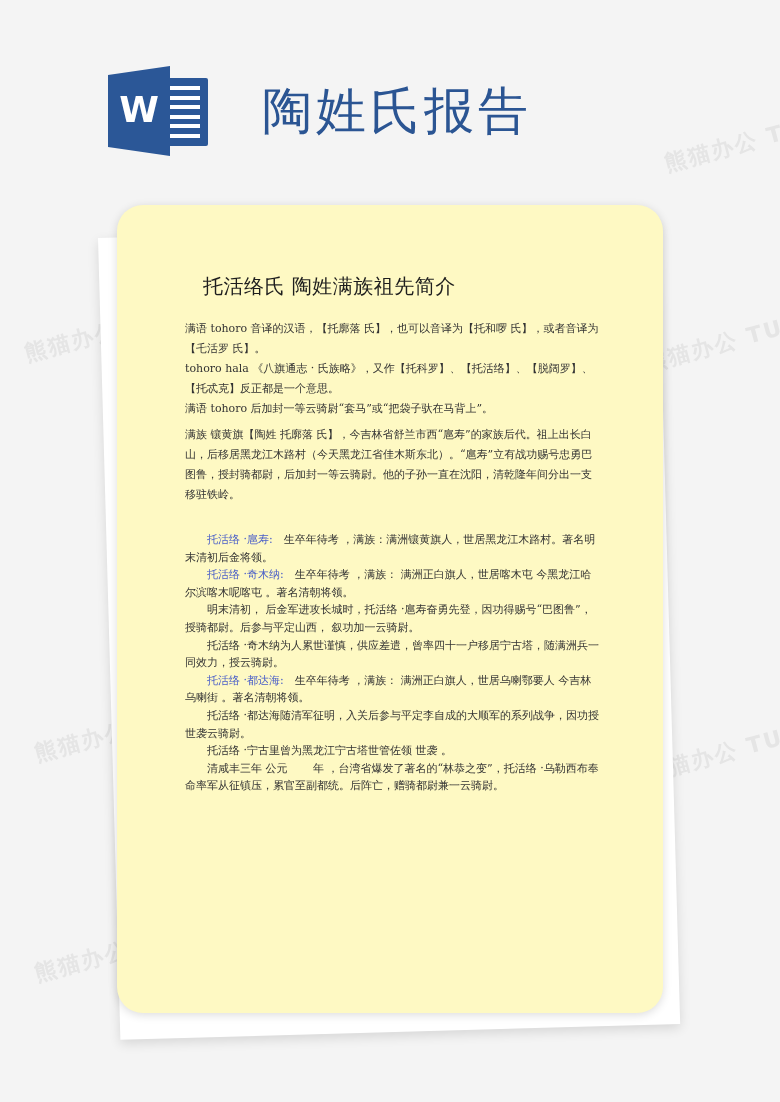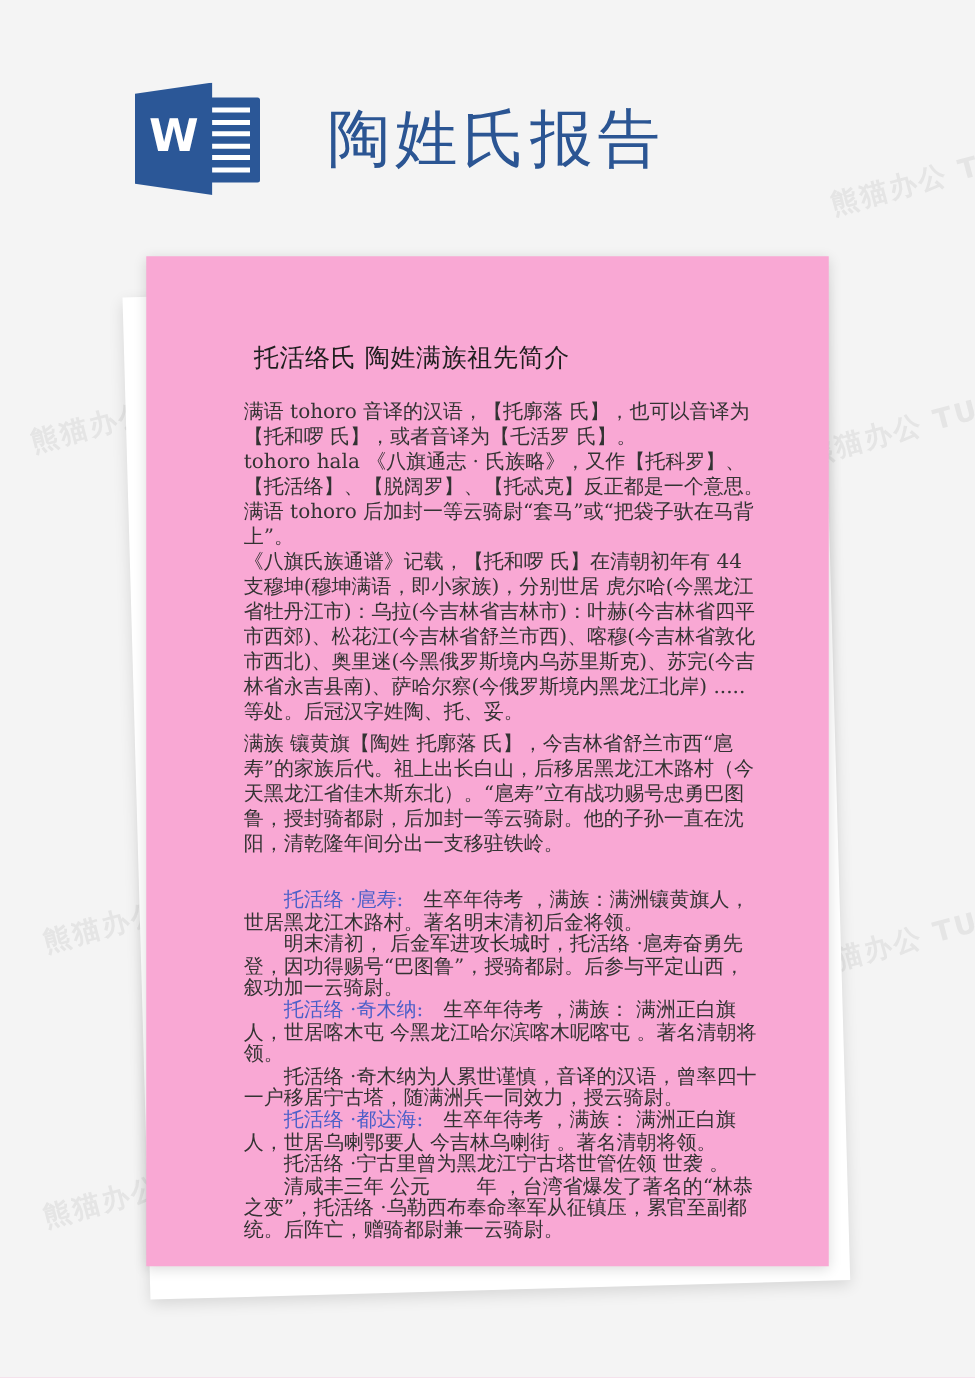--- a/index.html
+++ b/index.html
@@ -45,31 +45,32 @@
     
     .paper-back {
       position: absolute; left: 98px; top: 238px; width: 560px; height: 802px;
       background: #ffffff;
       transform: rotate(-1.6deg);
       transform-origin: left top;
       box-shadow: 0 4px 12px rgba(0,0,0,0.12);
     }
     .paper {
       position: absolute; left: 117px; top: 205px; width: 546px; height: 808px;
-      background: #f9a8d4;
+      background: #fef9c3;
       box-shadow: 0 2px 10px rgba(0,0,0,0.14);
+      border-radius: 26px;
     }
     .doc-title {
       position: absolute; left: 86px; top: 68px;
       font-family: "DejaVu Sans", "Liberation Sans", sans-serif;
       font-size: 20px; color: #1e1e1e; letter-spacing: 0.5px;
     }
     .body {
-      position: absolute; left: 78px; top: 114px; width: 416px;
-      font-size: 16px; line-height: 20px; color: #333;
+      position: absolute; left: 68px; top: 114px; width: 416px;
+      font-size: 11px; line-height: 20px; color: #333;
     }
     .body p { margin: 0; }
     .gap-s { height: 6px; }
     .gap-l { height: 26px; }
     .bio p { line-height: 17.6px; }
     .bio .indent { text-indent: 2em; }
     .name-blue { color: #4a5fc8; }
     
     .wm {
       position: absolute;
@@ -107,32 +108,32 @@
 </div>
 
 <div class="paper-back"></div>
 <div class="paper">
   <div class="doc-title">托活络氏 陶姓满族祖先简介</div>
 
   <div class="body">
     <p>满语 tohoro 音译的汉语，【托廓落 氏】，也可以音译为【托和啰 氏】，或者音译为【乇活罗 氏】。</p>
     <p>tohoro hala 《八旗通志 · 氏族略》，又作【托科罗】、【托活络】、【脱阔罗】、【托忒克】反正都是一个意思。</p>
     <p>满语 tohoro 后加封一等云骑尉“套马”或“把袋子驮在马背上”。</p>
-    <p>《八旗氏族通谱》记载，【托和啰 氏】在清朝初年有 44 支穆坤(穆坤满语，即小家族)，分别世居 虎尔哈(今黑龙江省牡丹江市)：乌拉(今吉林省吉林市)：叶赫(今吉林省四平市西郊)、松花江(今吉林省舒兰市西)、喀穆(今吉林省敦化市西北)、奥里迷(今黑俄罗斯境内乌苏里斯克)、苏完(今吉林省永吉县南)、萨哈尔察(今俄罗斯境内黑龙江北岸) .....等处。后冠汉字姓陶、托、妥。</p>
     <div class="gap-s"></div>
     <p>满族 镶黄旗【陶姓 托廓落 氏】，今吉林省舒兰市西“扈寿”的家族后代。祖上出长白山，后移居黑龙江木路村（今天黑龙江省佳木斯东北）。“扈寿”立有战功赐号忠勇巴图鲁，授封骑都尉，后加封一等云骑尉。他的子孙一直在沈阳，清乾隆年间分出一支移驻铁岭。</p>
     <div class="gap-l"></div>
 
     <div class="bio">
       <p class="indent"><span class="name-blue">托活络 ·扈寿:</span><span>　生卒年待考 ，满族：满洲镶黄旗人，世居黑龙江木路村。著名明末清初后金将领。</span></p>
+      <p class="indent"><span class="name-blue">托活络 ·奇木纳:</span><span>　生卒年待考 ，满族： 满洲正白旗人，世居喀木屯 今黑龙江哈尔滨喀木呢喀屯 。著名清朝将领。</span></p>
+
       <p class="indent">明末清初， 后金军进攻长城时，托活络 ·扈寿奋勇先登，因功得赐号“巴图鲁”，授骑都尉。后参与平定山西， 叙功加一云骑尉。</p>
-
-      <p class="indent"><span class="name-blue">托活络 ·奇木纳:</span><span>　生卒年待考 ，满族： 满洲正白旗人，世居喀木屯 今黑龙江哈尔滨喀木呢喀屯 。著名清朝将领。</span></p>
-      <p class="indent">托活络 ·奇木纳为人累世谨慎，音译的汉语，曾率四十一户移居宁古塔，随满洲兵一同效力，授云骑尉。</p>
+      <p class="indent">托活络 ·奇木纳为人累世谨慎，供应差遣，曾率四十一户移居宁古塔，随满洲兵一同效力，授云骑尉。</p>
 
       <p class="indent"><span class="name-blue">托活络 ·都达海:</span><span>　生卒年待考 ，满族： 满洲正白旗人，世居乌喇鄂要人 今吉林乌喇街 。著名清朝将领。</span></p>
+      <p class="indent">托活络 ·都达海随清军征明，入关后参与平定李自成的大顺军的系列战争，因功授世袭云骑尉。</p>
 
       <p class="indent">托活络 ·宁古里曾为黑龙江宁古塔世管佐领 世袭 。</p>
 
       <p class="indent">清咸丰三年 公元　　 年 ，台湾省爆发了著名的“林恭之变”，托活络 ·乌勒西布奉命率军从征镇压，累官至副都统。后阵亡，赠骑都尉兼一云骑尉。</p>
     </div>
   </div>
 </div>
 
 </body></html>

